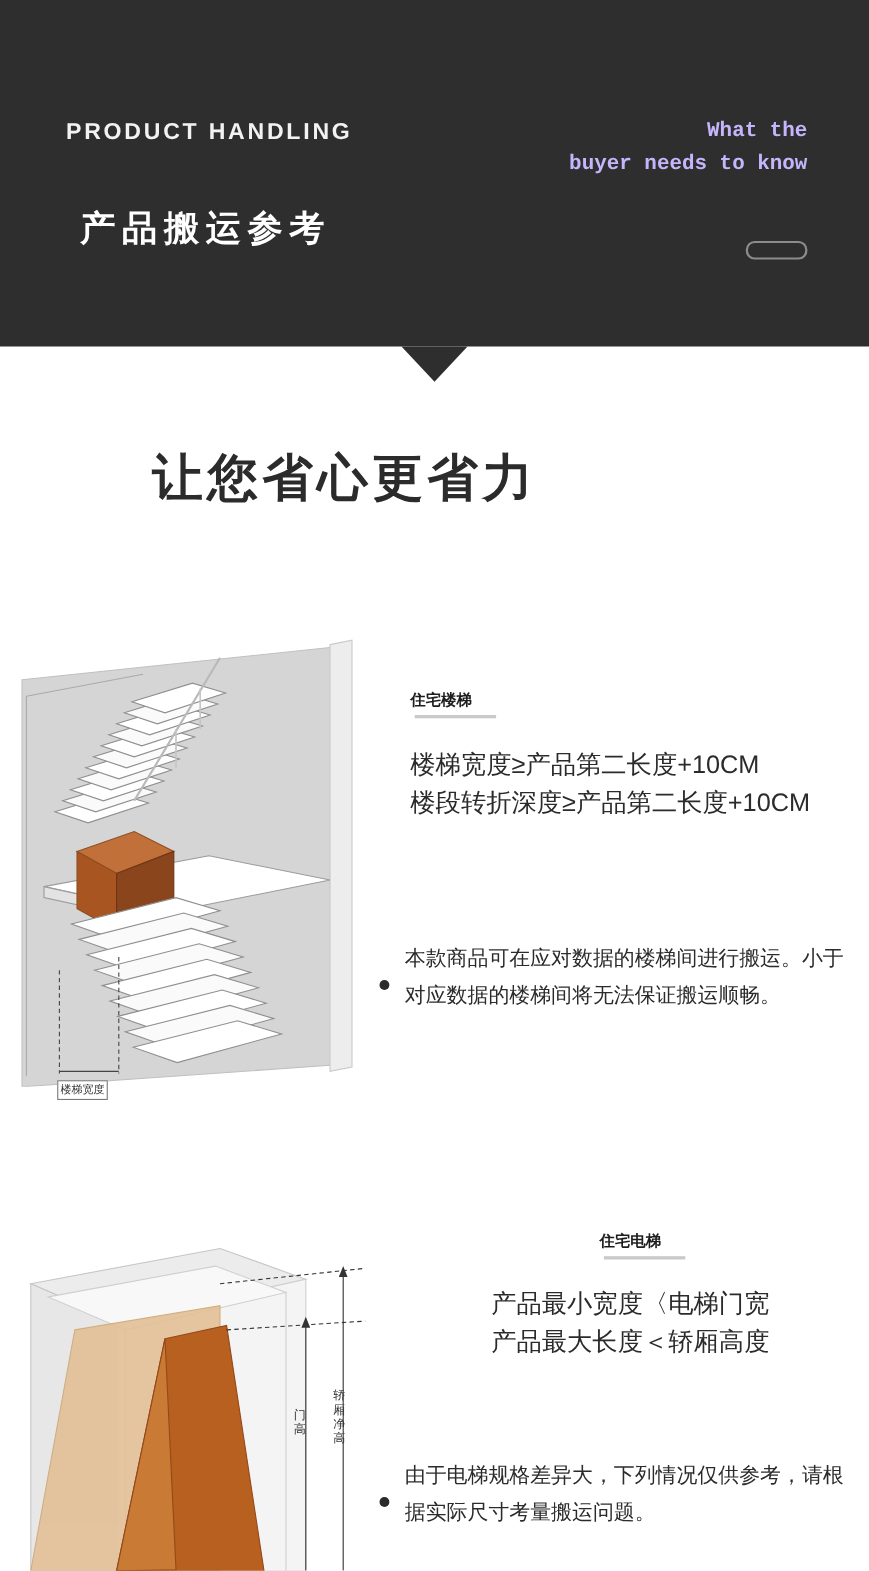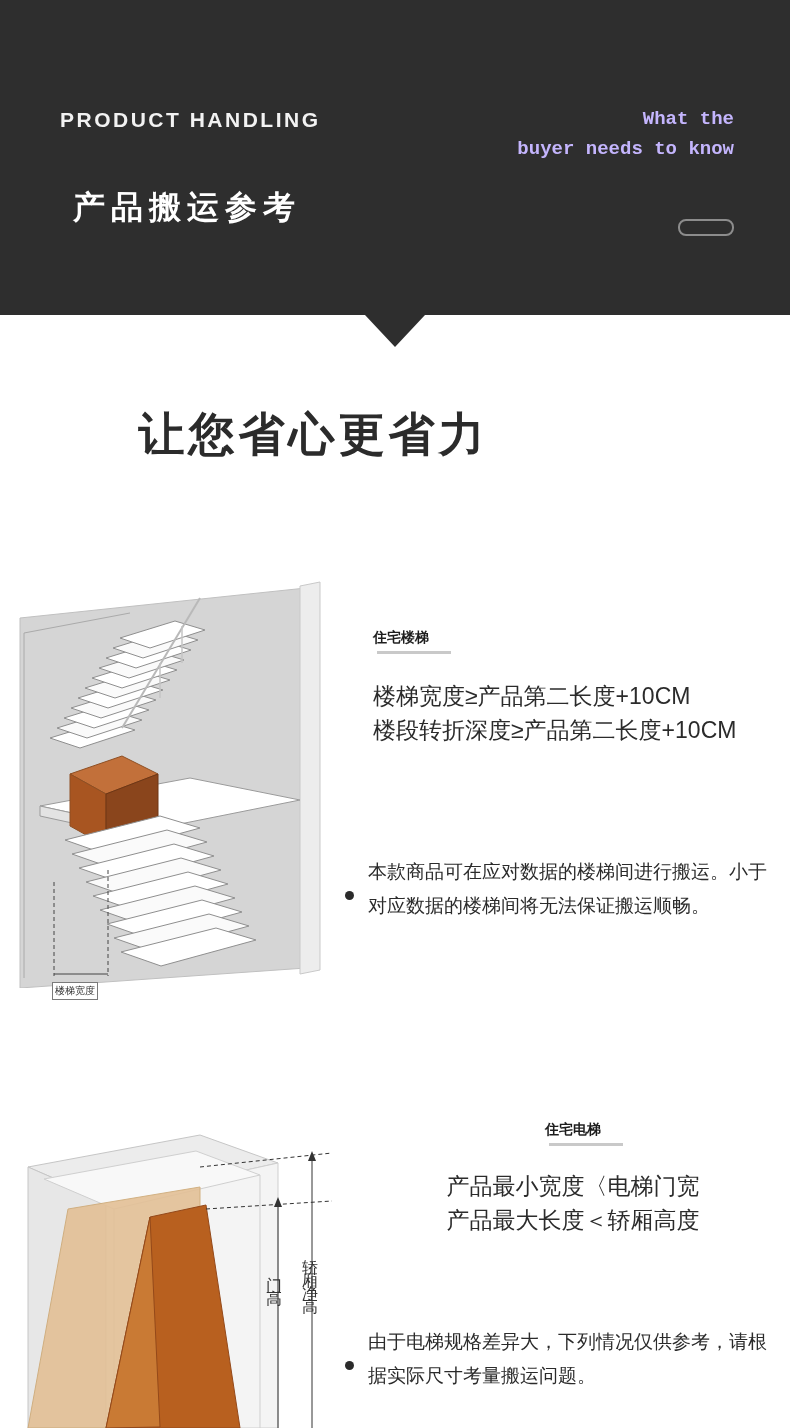--- a/index.html
+++ b/index.html
@@ -154,26 +154,25 @@
     font-size: 10px;
     color: #333;
     background: #fff;
     padding: 1px 2px;
     border: 1px solid #7a7a7a;
     white-space: nowrap;
     margin-top: 34px;
   }
   .vlabel {
     position: absolute;
-    font-size: 16px;
+    font-size: 11px;
     color: #333;
     line-height: 13px;
     width: 13px;
     text-align: center;
-    font-family: Liberation Mono, monospace;
   }
 </style>
 </head>
 <body>
 
 <div class="header">
   <div class="header-en">PRODUCT HANDLING</div>
   <div class="header-cn">产品搬运参考</div>
   <div class="header-right">
     <div>What the</div>

